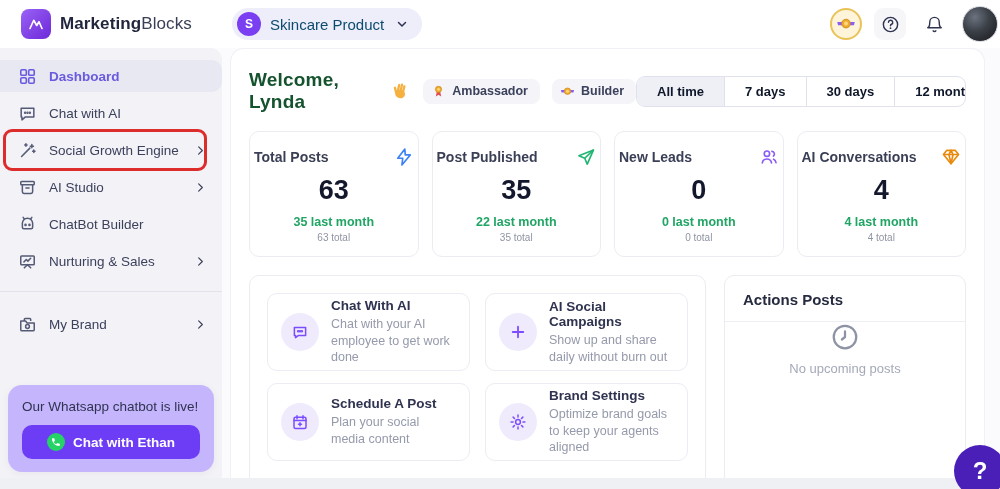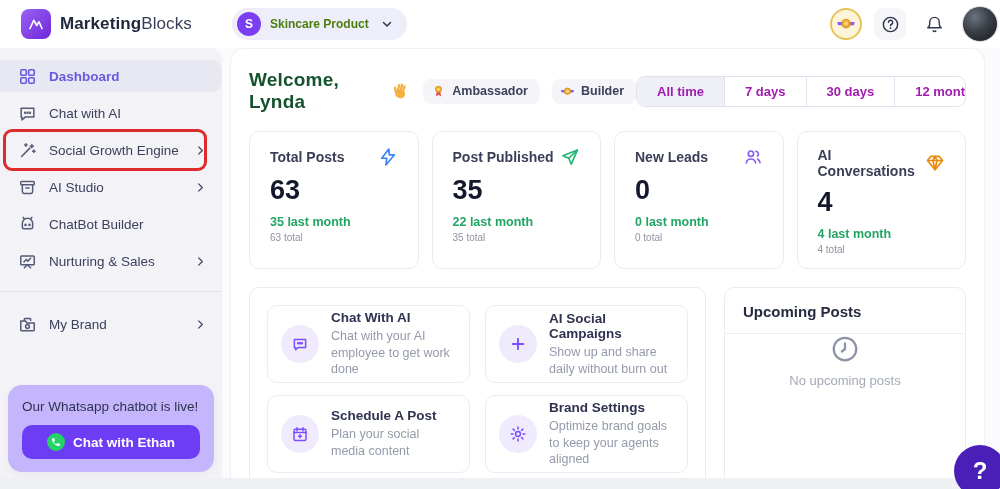--- a/index.html
+++ b/index.html
@@ -8,21 +8,21 @@
 
   
   .topbar { height:48px; background:#fff; display:flex; align-items:center; }
   .brand-area { width:222px; display:flex; align-items:center; padding-left:21px; flex-shrink:0; }
   .logo { width:30px; height:30px; border-radius:8px; background:linear-gradient(135deg,#9a62f5,#6d28d9); display:flex; align-items:center; justify-content:center; margin-right:9px; }
   .brand-name { font-size:17px; color:#23273d; letter-spacing:.1px; }
   .brand-name b { font-weight:700; }
   .brand-name span.light { font-weight:400; color:#3a3f58; }
   .ws-pill { margin-left:10px; display:flex; align-items:center; background:#edeefa; border-radius:18px; padding:4px 14px 4px 5px; cursor:pointer; }
   .ws-avatar { width:24px; height:24px; border-radius:50%; background:#7b3ff2; color:#fff; font-size:12px; font-weight:700; display:flex; align-items:center; justify-content:center; margin-right:9px; }
-  .ws-name { font-size:12px; font-weight:700; color:#4d7c0f; margin-right:12px; }
+  .ws-name { font-size:15px; font-weight:400; color:#0c4a6e; margin-right:12px; }
   .topbar-right { margin-left:auto; display:flex; align-items:center; gap:12px; padding-right:2px; }
   .medal-btn { width:32px; height:32px; border-radius:50%; background:#fdf4d9; border:2px solid #e9c35a; display:flex; align-items:center; justify-content:center; cursor:pointer; }
   .icon-btn { width:32px; height:32px; border-radius:9px; background:#f6f6f9; display:flex; align-items:center; justify-content:center; cursor:pointer; color:#2f3350; }
   .user-avatar { width:36px; height:36px; border-radius:50%; background:radial-gradient(circle at 35% 30%, #6c737f 0%, #3a3f46 45%, #17181c 100%); border:1px solid #d8dae2; cursor:pointer; }
 
   
   .body { display:flex; height:430px; }
   .sidebar { position:relative; width:222px; flex-shrink:0; background:#f2f2f7; border-radius:0 12px 0 0; padding-top:12px; }
   .nav-item { position:relative; display:flex; align-items:center; height:32px; margin-bottom:5px; padding:0 16px 0 18px; color:#3c415c; font-size:13.5px; font-weight:500; cursor:pointer; }
   .nav-item .nicon { width:19px; height:19px; margin-right:12px; color:#555b76; flex-shrink:0; display:flex; }
@@ -36,26 +36,26 @@
   .wa-btn { width:100%; height:34px; border:none; border-radius:10px; background:#6d3cf5; color:#fff; font-size:13.5px; font-weight:700; font-family:inherit; display:flex; align-items:center; justify-content:center; gap:8px; cursor:pointer; }
   .wa-icon { width:18px; height:18px; border-radius:50%; background:#25d366; display:flex; align-items:center; justify-content:center; }
 
   
   .main-card { flex:1; margin:0 15px 0 8px; background:#fff; border-radius:14px 14px 0 0; border:1px solid #f0f0f5; border-bottom:none; padding:20px 18px 0; overflow:hidden; }
   .main-header { display:flex; align-items:center; margin-bottom:18px; }
   .welcome { font-size:19px; font-weight:700; color:#14532d; letter-spacing:.2px; display:flex; align-items:center; gap:8px; }
   .badge { display:flex; align-items:center; gap:6px; background:#f4f4f9; border-radius:8px; padding:5px 12px 5px 8px; font-size:12.5px; font-weight:700; color:#3c415c; margin-left:12px; cursor:default; }
   .badge:first-of-type { margin-left:18px; }
   .segmented { margin-left:auto; display:flex; border:1px solid #dfe2ec; border-radius:9px; overflow:hidden; background:#fff; }
-  .seg-item { padding:7px 20px; font-size:13px; font-weight:600; color:#a21caf; border-left:1px solid #dfe2ec; cursor:pointer; white-space:nowrap; }
+  .seg-item { padding:7px 20px; font-size:13px; font-weight:600; color:#0f172a; border-left:1px solid #dfe2ec; cursor:pointer; white-space:nowrap; }
   .seg-item:first-child { border-left:none; }
   .seg-item.active { background:#eef0f6; }
 
   .stats-row { display:grid; grid-template-columns:repeat(4,1fr); gap:13px; margin-bottom:18px; }
-  .stat-card { border:1px solid #ebecf2; border-radius:10px; padding:15px 20px 13px; background:#fff; }
+  .stat-card { border:1px solid #ebecf2; border-radius:10px; padding:15px 4px 13px; background:#fff;text-align:center; }
   .stat-top { display:flex; align-items:center; justify-content:space-between; margin-bottom:8px; }
   .stat-label { font-size:14px; font-weight:600; color:#3a3f55; }
   .stat-icon { display:flex; }
   .stat-value { font-size:27px; font-weight:700; color:#14182c; margin-bottom:9px; }
   .stat-month { font-size:12.5px; font-weight:600; color:#21a565; margin-bottom:3px; }
   .stat-total { font-size:10px; color:#8f94a3; }
 
   .panels { display:flex; gap:18px; align-items:flex-start; }
   .panel { border:1px solid #ebecf2; border-radius:10px; background:#fff; }
   .qa-panel { width:457px; flex-shrink:0; height:250px; }
@@ -403,21 +403,21 @@
               </div>
               <div>
                 <div class="qa-title">Brand Settings</div>
                 <div class="qa-desc">Optimize brand goals to keep your agents aligned</div>
               </div>
             </div>
           </div>
         </section>
 
         <section class="panel up-panel">
-          <div class="panel-header">Upcoming Posts</div>
+          <div class="panel-header">Actions Posts</div>
           <div class="empty-state">
             <span style="display:flex;">
               <svg width="30" height="30" viewBox="0 0 24 24" fill="none" stroke="#8d93a4" stroke-width="1.8" stroke-linecap="round" stroke-linejoin="round">
                   <circle cx="12" cy="12" r="9"></circle>
                   <path d="M12 7.5V12l-2.5 2"></path>
                 </svg>
             </span>
             <span class="empty-text">No upcoming posts</span>
           </div>
         </section>

